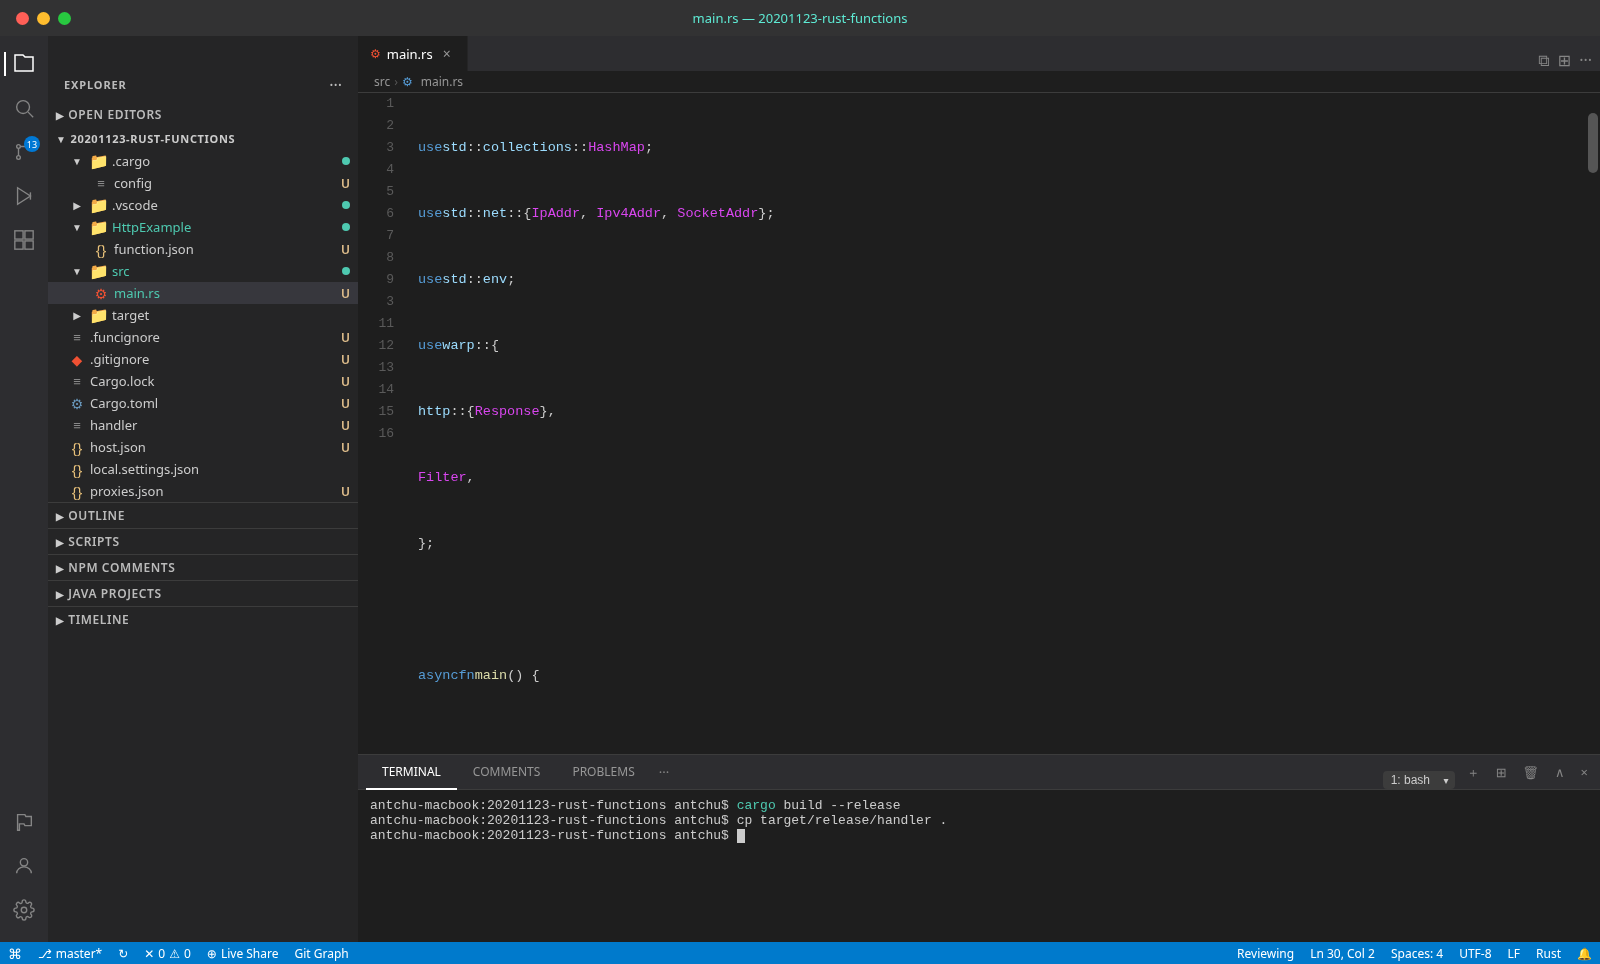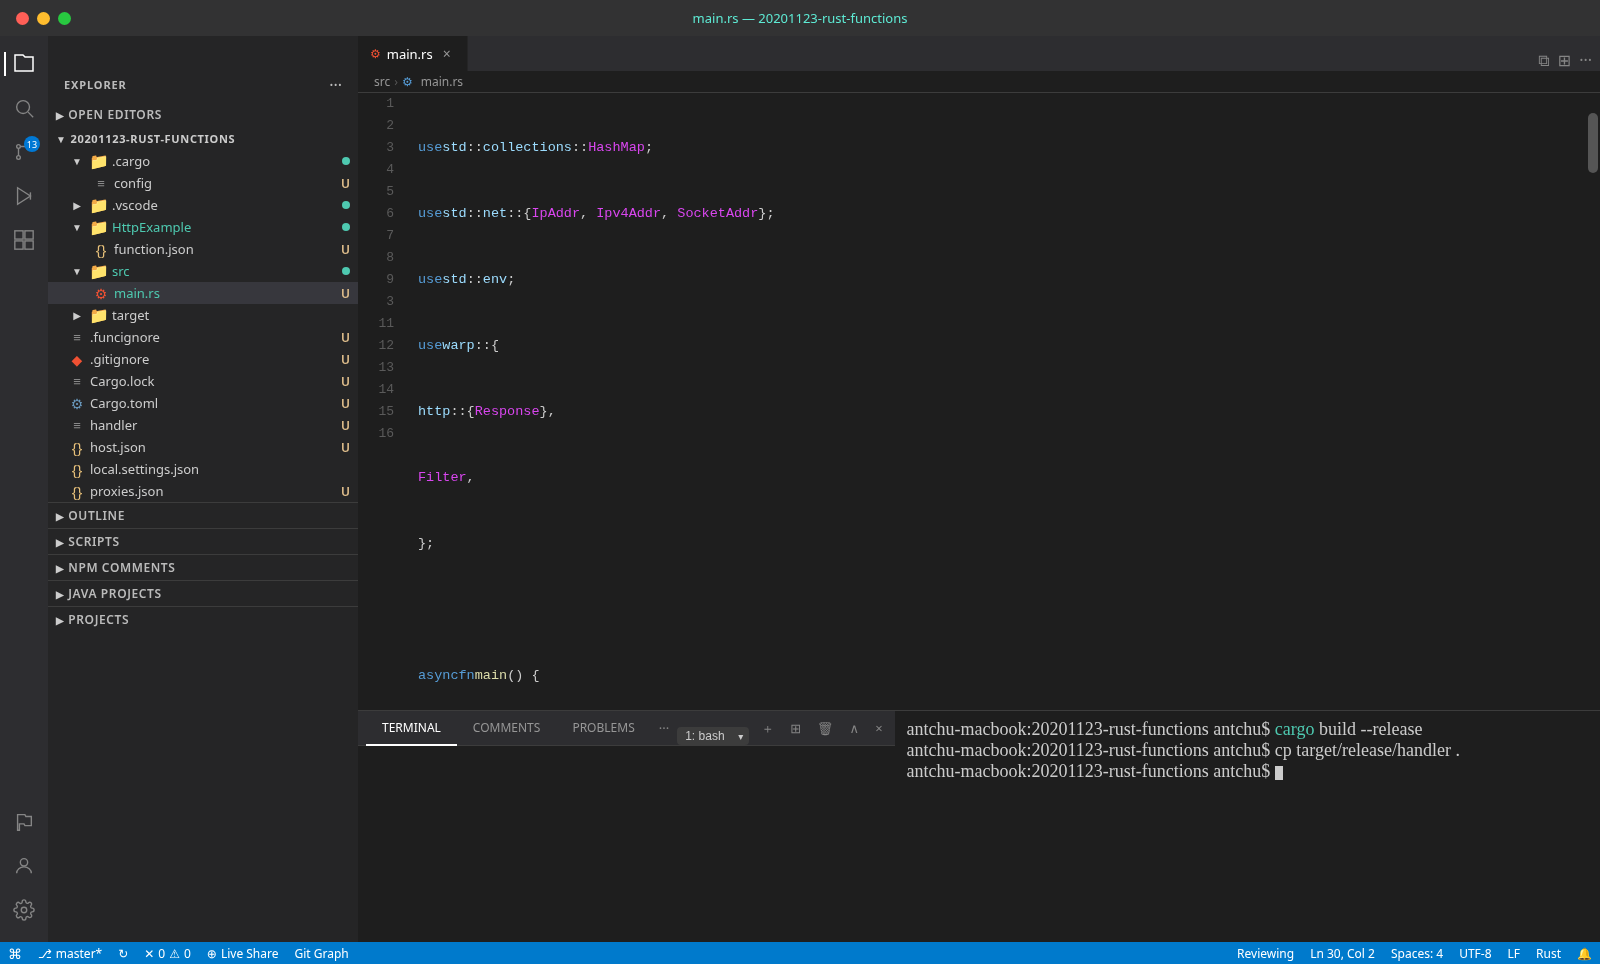--- a/index.html
+++ b/index.html
@@ -337,24 +337,25 @@
       align-items: center;
     }
 
     
     .kw { color: #569cd6; }        
     .type { color: #d946ef; }      
     .fn-name { color: #dcdcaa; }         
 
     
     .terminal-panel {
-      height: 232px;
+      height: 188px;
       background: #1e1e1e;
       border-top: 1px solid #3c3c3c;
       display: flex;
+      flex-direction: column;
       flex-shrink: 0;
     }
     .terminal-tabs {
       height: 35px;
       background: #2d2d30;
       display: flex;
       align-items: center;
       padding: 0 8px;
       gap: 0;
       border-bottom: 1px solid #3c3c3c;
@@ -405,22 +406,22 @@
     .terminal-selector-wrap::after {
       content: '▾';
       position: absolute;
       right: 6px;
       pointer-events: none;
       color: #cccccc;
       font-size: 10px;
     }
     .terminal-content {
       flex: 1;
-      font-family: Liberation Serif, serif;
-      font-size: 18px;
+      font-family: Liberation Mono, monospace;
+      font-size: 13px;
       padding: 8px 12px;
       overflow-y: auto;
       color: #cccccc;
     }
     .terminal-content::-webkit-scrollbar { width: 6px; }
     .terminal-content::-webkit-scrollbar-thumb { background: #555; }
     .term-prompt { color: #cccccc; }
     .term-cmd { color: #4ec9b0; }
     .term-finished { color: #4ec9b0; }
     .term-normal { color: #cccccc; }
@@ -685,21 +686,21 @@
       <div class="section-header" style="border-top:1px solid #3c3c3c;">
         <span class="chevron">▶</span>
         <span>NPM COMMENTS</span>
       </div>
       <div class="section-header" style="border-top:1px solid #3c3c3c;">
         <span class="chevron">▶</span>
         <span>JAVA PROJECTS</span>
       </div>
       <div class="section-header" style="border-top:1px solid #3c3c3c;">
         <span class="chevron">▶</span>
-        <span>PROJECTS</span>
+        <span>TIMELINE</span>
       </div>
     </div>
   </div>
 
   <div class="editor-area">
 
     <div class="tab-bar">
       <div class="tab active">
         <span class="tab-icon" style="color:#f05133;">⚙</span>
         <span>main.rs</span>

